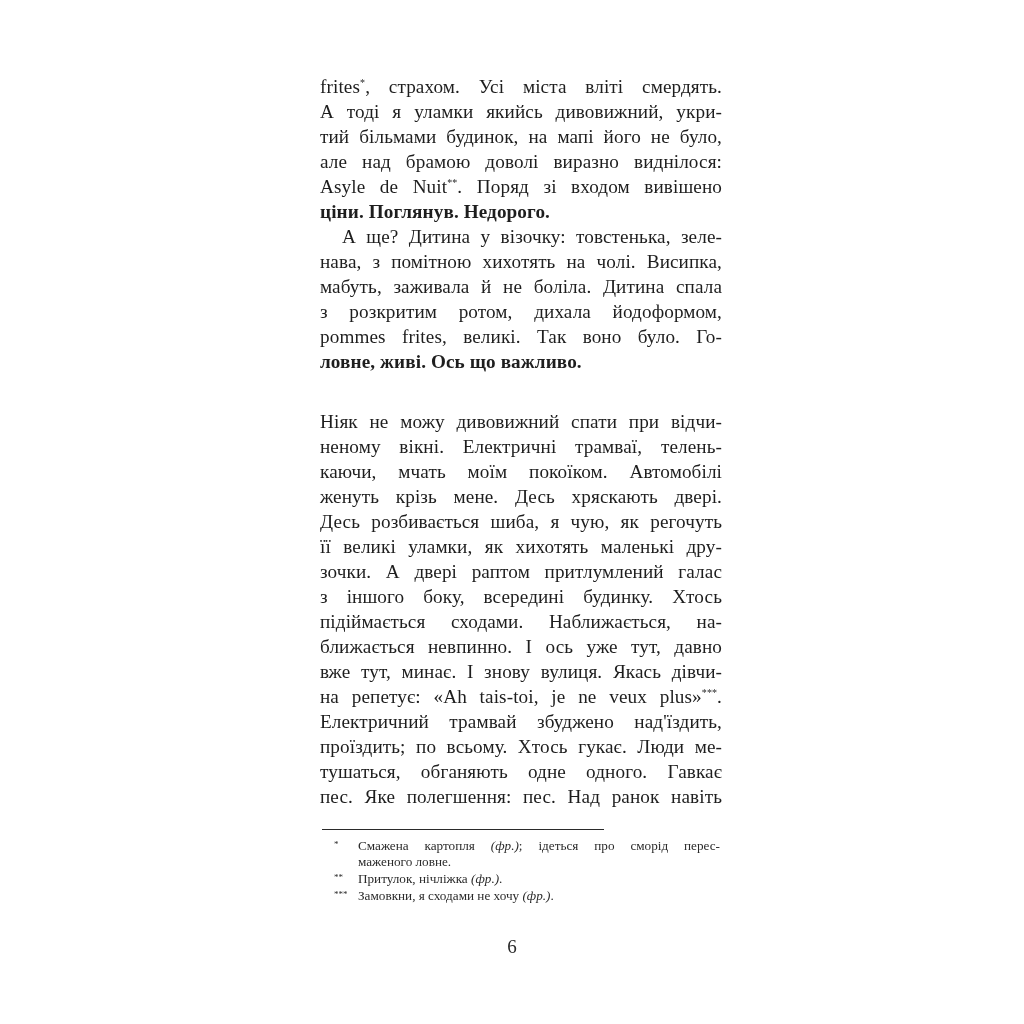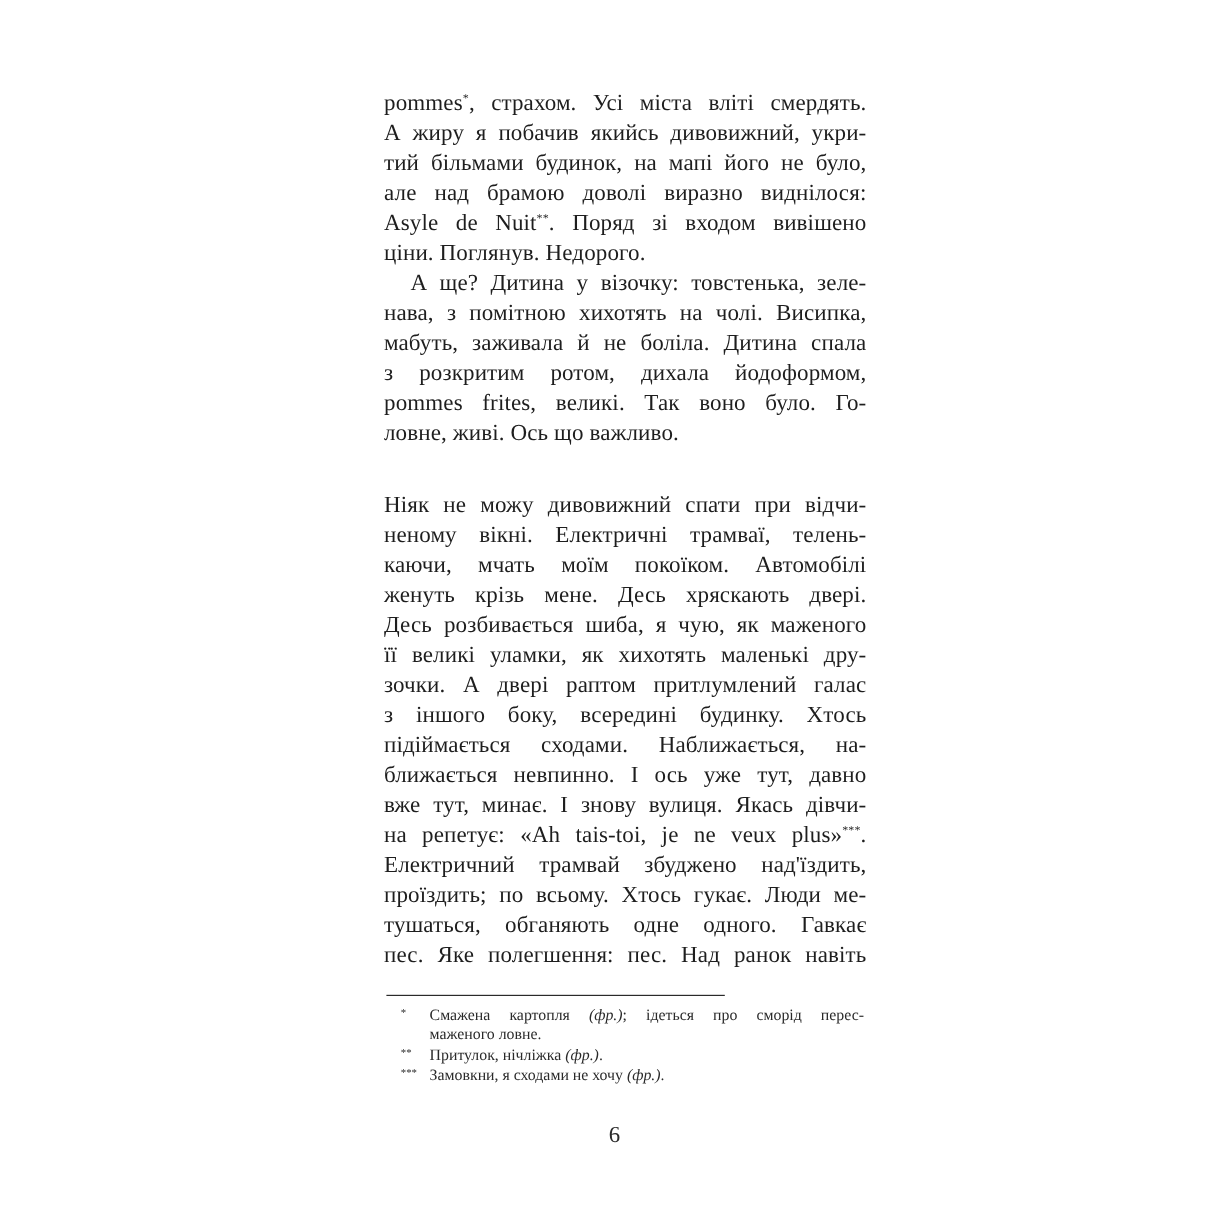--- a/index.html
+++ b/index.html
@@ -29,20 +29,21 @@
       font-family: "Liberation Serif", "DejaVu Serif", serif;
       font-size: 19.2px;
       line-height: 25px;
       white-space: nowrap;
       text-align: justify;
       text-align-last: justify;
       letter-spacing: 0.1px;
     }
     .line.last {
       text-align-last: left;
+      font-weight: bold;
     }
     .line.indent {
       padding-left: 22px;
       width: 380px;
     }
     .line sup {
       font-size: 10px;
       line-height: 0;
       vertical-align: 7px;
     }
@@ -89,39 +90,39 @@
       font-family: "Liberation Serif", "DejaVu Serif", serif;
       font-size: 19px;
       color: #2a2a2a;
     }
   </style>
 </head>
 <body>
 
 <div class="page">
 
-  <div class="line" style="top:0px"><span>pommes</span><sup>*</sup><span>, страхом. Усі міста влiті смердять.</span></div>
-  <div class="line" style="top:25px">А жиру я побачив якийсь дивовижний, укри-</div>
+  <div class="line" style="top:0px"><span>frites</span><sup>*</sup><span>, страхом. Усі міста влiті смердять.</span></div>
+  <div class="line" style="top:25px">А тоді я уламки якийсь дивовижний, укри-</div>
   <div class="line" style="top:50px">тий більмами будинок, на мапі його не було,</div>
   <div class="line" style="top:75px">але над брамою доволі виразно виднілося:</div>
   <div class="line" style="top:100px"><span>Asyle de Nuit</span><sup>**</sup><span>. Поряд зі входом вивішено</span></div>
   <div class="line last" style="top:125px">ціни. Поглянув. Недорого.</div>
 
   <div class="line indent" style="top:150px">А ще? Дитина у візочку: товстенька, зеле-</div>
   <div class="line" style="top:175px">нава, з помітною хихотять на чолі. Висипка,</div>
   <div class="line" style="top:200px">мабуть, заживала й не боліла. Дитина спала</div>
   <div class="line" style="top:225px">з розкритим ротом, дихала йодоформом,</div>
   <div class="line" style="top:250px">pommes frites, великі. Так воно було. Го-</div>
   <div class="line last" style="top:275px">ловне, живі. Ось що важливо.</div>
 
   <div class="line" style="top:335px">Ніяк не можу дивовижний спати при відчи-</div>
   <div class="line" style="top:360px">неному вікні. Електричні трамваї, телень-</div>
   <div class="line" style="top:385px">каючи, мчать моїм покоїком. Автомобілі</div>
   <div class="line" style="top:410px">женуть крізь мене. Десь хряскають двері.</div>
-  <div class="line" style="top:435px">Десь розбивається шиба, я чую, як маженого</div>
+  <div class="line" style="top:435px">Десь розбивається шиба, я чую, як регочуть</div>
   <div class="line" style="top:460px">її великі уламки, як хихотять маленькі дру-</div>
   <div class="line" style="top:485px">зочки. А двері раптом притлумлений галас</div>
   <div class="line" style="top:510px">з іншого боку, всередині будинку. Хтось</div>
   <div class="line" style="top:535px">підіймається сходами. Наближається, на-</div>
   <div class="line" style="top:560px">ближається невпинно. І ось уже тут, давно</div>
   <div class="line" style="top:585px">вже тут, минає. І знову вулиця. Якась дівчи-</div>
   <div class="line" style="top:610px"><span>на репетує: «Ah tais-toi, je ne veux plus»</span><sup>***</sup><span>.</span></div>
   <div class="line" style="top:635px">Електричний трамвай збуджено над'їздить,</div>
   <div class="line" style="top:660px">проїздить; по всьому. Хтось гукає. Люди ме-</div>
   <div class="line" style="top:685px">тушаться, обганяють одне одного. Гавкає</div>

